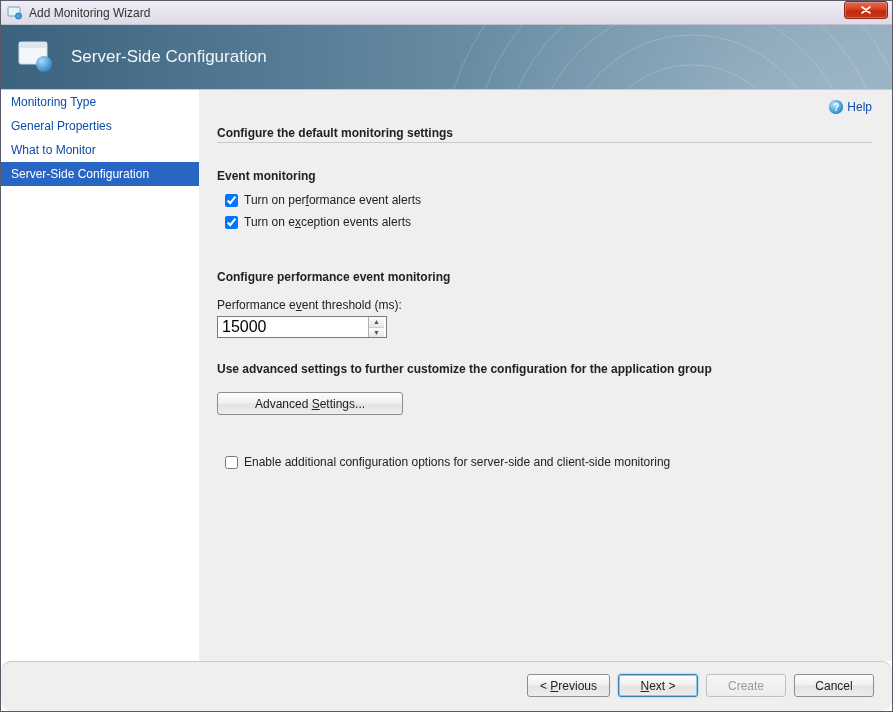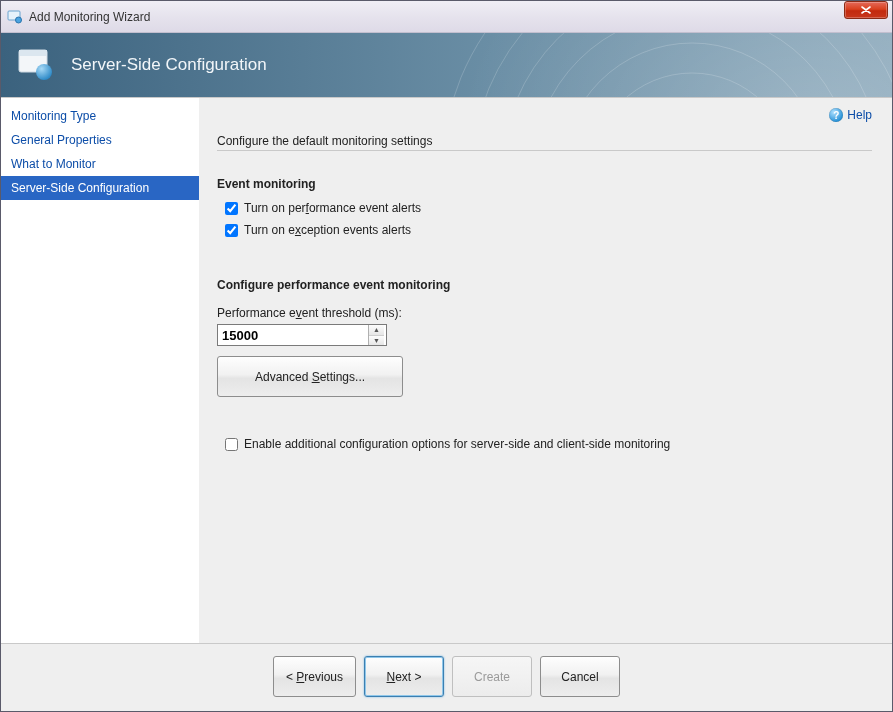--- a/index.html
+++ b/index.html
@@ -13,21 +13,21 @@
   .window {
     width: 893px;
     height: 712px;
     border: 1px solid #5a5a6a;
     background: #fff;
     display: flex;
     flex-direction: column;
     position: relative;
   }
   .titlebar {
-    height: 32px;
+    height: 24px;
     background: linear-gradient(to bottom, #f0eef5 0%, #e6e3ed 50%, #dedae7 100%);
     border-bottom: 1px solid #c2bfcf;
     display: flex;
     align-items: center;
     padding: 0 4px 0 6px;
     position: relative;
   }
   .titlebar .title-icon {
     width: 16px; height: 16px;
     margin-right: 6px;
@@ -81,21 +81,20 @@
   .body-area {
     flex: 1;
     display: flex;
     min-height: 0;
     border-top: 1px solid #c9c9c9;
     background: #efefef;
   }
   .sidebar {
     width: 198px;
     background: #ffffff;
-    padding-top: 6px;
   }
   .side-item {
     padding: 5px 10px 5px 10px;
     color: #0c4da8;
     cursor: pointer;
     font-size: 12px;
   }
   .side-item.active {
     background: #2966c4;
     color: #fff;
@@ -119,21 +118,21 @@
     width: 14px; height: 14px;
     border-radius: 50%;
     background: radial-gradient(circle at 35% 30%, #aee0ff, #2a93d8 70%);
     color: #fff;
     font-size: 10px;
     font-weight: bold;
     display: flex; align-items: center; justify-content: center;
     box-shadow: inset 0 0 1px rgba(0,0,0,0.4);
   }
   .section-title {
-    font-weight: normal;
+    font-weight: bold;
     margin: 32px 0 14px 0;
     color: #222;
     border-bottom: 1px solid #c9c9c9;
     padding-bottom: 2px;
   }
   .section-title.first { margin-top: 24px; }
   .subheader {
     font-weight: bold;
     margin: 12px 0 6px 0;
     color: #222;
@@ -161,40 +160,39 @@
     background: #fff;
     height: 22px;
     width: 170px;
   }
   .spinner input {
     border: none;
     outline: none;
     width: 150px;
     padding: 2px 4px;
     font-family: inherit;
-    font-size: 13px;
-    font-weight: bold;
+    font-size: 16px;
   }
   .spinner .arrows {
     width: 16px;
     border-left: 1px solid #b0b0b0;
     display: flex; flex-direction: column;
   }
   .spinner .arrow {
     flex:1;
     background: linear-gradient(to bottom, #fdfdfd, #e6e6e6);
     display:flex; align-items:center; justify-content:center;
     font-size: 7px; color:#555;
     border-bottom: 1px solid #cfcfcf;
     cursor: pointer;
   }
   .spinner .arrow:last-child { border-bottom: none; }
 
   .btn {
-    height: 41px;
+    height: 23px;
     min-width: 80px;
     padding: 0 12px;
     background: linear-gradient(to bottom, #fefefe 0%, #f1f1f1 45%, #e4e4e4 55%, #ededed 100%);
     border: 1px solid #8d8d8d;
     border-radius: 3px;
     color: #222;
     font-family: inherit;
     font-size: 12px;
     cursor: pointer;
   }
@@ -207,22 +205,23 @@
   }
   .btn.highlight {
     border: 1px solid #3c7fb1;
     box-shadow: 0 0 0 1px #8fc7ea inset, 0 0 2px #6eb6e2;
   }
   .footer {
     background: #efefef;
     border-top: 1px solid #c9c9c9;
     padding: 12px 18px 14px 18px;
     display: flex;
-    justify-content: center;
+    justify-content: flex-end;
     gap: 8px;
+    border-radius: 10px;
   }
   .u { text-decoration: underline; }
 </style>
 </head>
 <body>
 
 <div class="window">
 
   <div class="titlebar">
     <span class="title-icon">
@@ -305,20 +304,21 @@
       </div>
 
       <div class="spinner">
         <input type="text" value="15000" style="">
         <div class="arrows">
           <div class="arrow">▲</div>
           <div class="arrow">▼</div>
         </div>
       </div>
 
+      <div class="subheader" style="margin-top:24px">Use advanced settings to further customize the configuration for the application group</div>
 
       <div style="margin-top:10px">
         <button class="btn wide">
           <span>Advanced </span><span class="u">S</span><span>ettings...</span>
         </button>
       </div>
 
       <div class="check-row" style="margin-top:40px">
         <input type="checkbox" style="">
         <label>Enable additional configuration options for server-side and client-side monitoring</label>

